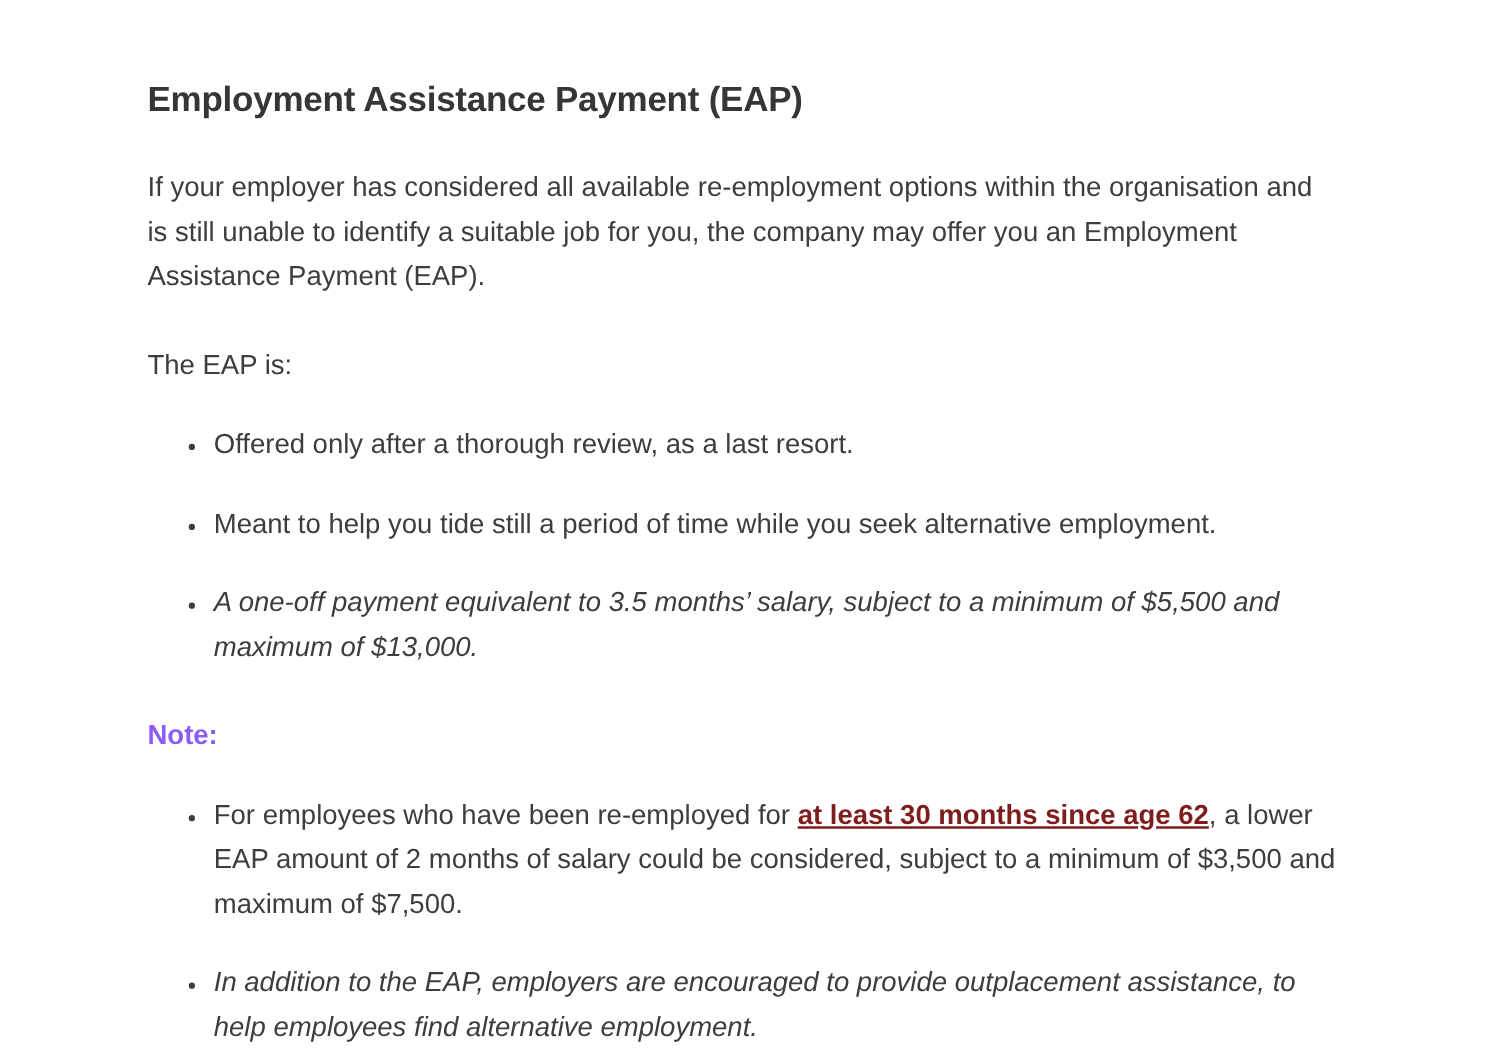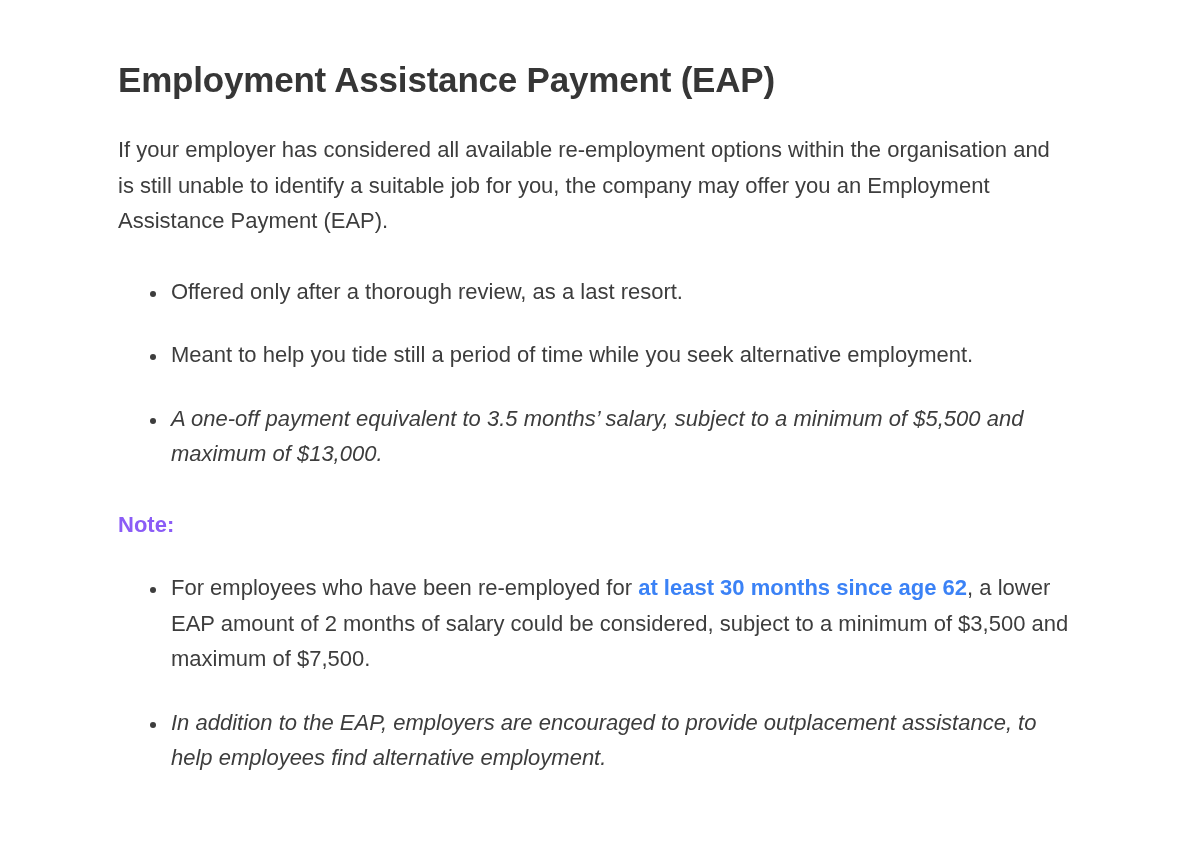--- a/index.html
+++ b/index.html
@@ -18,21 +18,21 @@
   .content {
     width: 955px;
     margin-left: 118px;
     padding-top: 58px;
     color: #3d3d3d;
     font-size: 22px;
     line-height: 35.5px;
   }
   h1.page-title {
     margin: 0 0 30px 0;
-    font-size: 35px;
+    font-size: 28px;
     line-height: 44px;
     font-weight: 700;
     color: #363636;
     letter-spacing: -0.2px;
   }
   p {
     margin: 0 18px 35px 0;
   }
   p.list-label {
     margin-bottom: 17px;
@@ -55,33 +55,35 @@
   ul.bullet-list li::marker {
     color: #3d3d3d;
     font-size: 19px;
   }
   ul.bullet-list li:last-child {
     margin-bottom: 0;
     font-style: italic;
   }
   strong {
     font-weight: 700;
-    color: #3b82f6;
+    color: #7f1d1d;
+    text-decoration: underline;
   }
 </style>
 </head>
 <body>
 
 <div class="page">
   <div class="content">
 
     <h1 class="page-title">Employment Assistance Payment (EAP)</h1>
 
     <p>If your employer has considered all available re-employment options within the organisation and is still unable to identify a suitable job for you, the company may offer you an Employment Assistance Payment (EAP).</p>
 
+    <p class="list-label">The EAP is:</p>
 
     <ul class="bullet-list">
       <li>
         <span>Offered only after a thorough review, as a last resort.</span>
       </li>
       <li>
         <span>Meant to help you tide still a period of time while you seek alternative employment.</span>
       </li>
       <li>
         <span>A one-off payment equivalent to 3.5 months’ salary, subject to a minimum of $5,500 and maximum of $13,000.</span>

